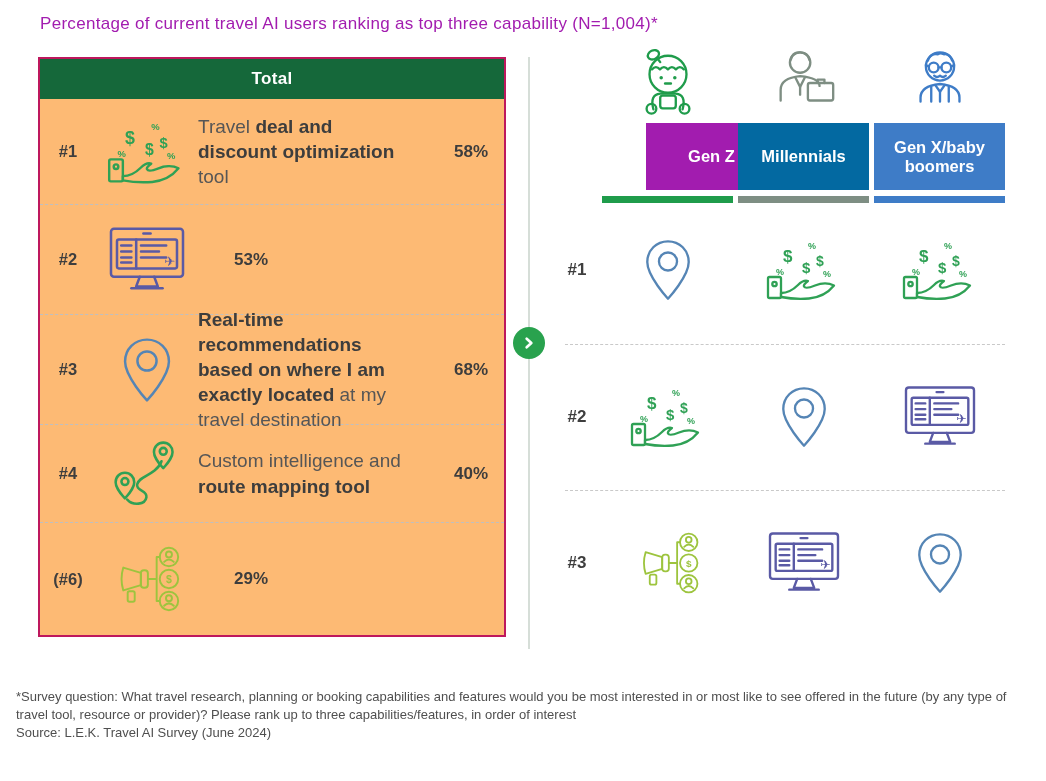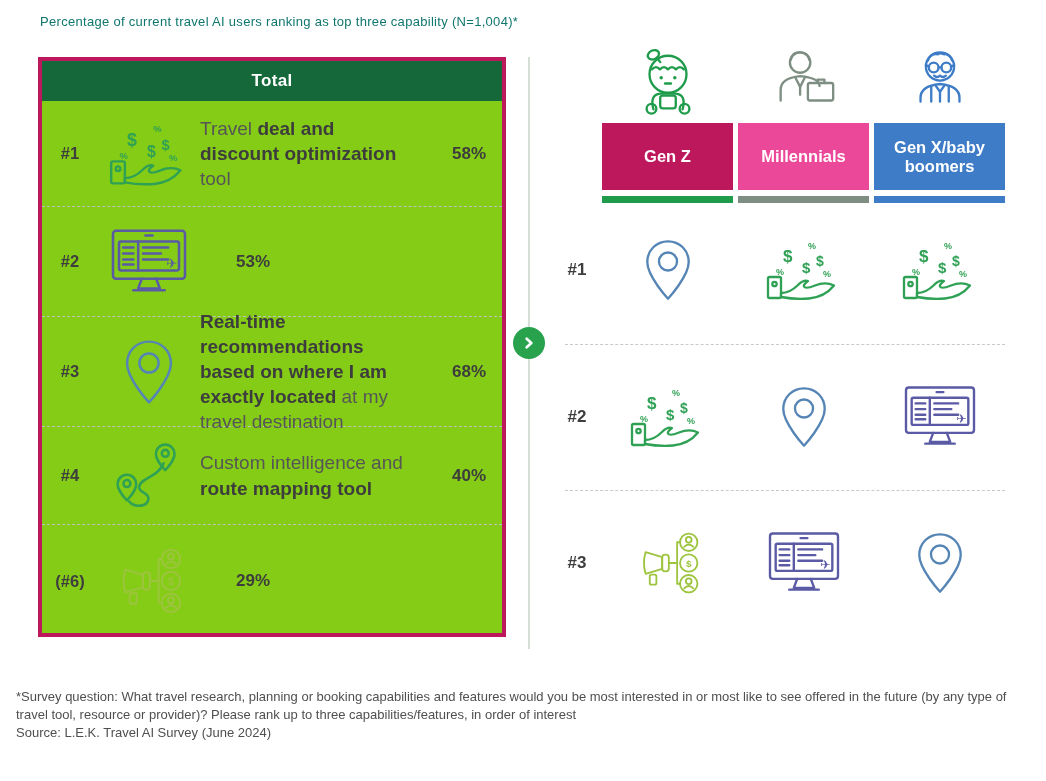--- a/index.html
+++ b/index.html
@@ -2,24 +2,24 @@
 <html><head>
 <meta charset="utf-8">
 <style>
   html,body{margin:0;padding:0;background:#fff;}
   body{font-family:"Liberation Sans",sans-serif;color:#4f4f4f;}
   .canvas{position:relative;width:1046px;height:781px;background:#fff;overflow:hidden;}
   svg text{font-family:"Liberation Sans",sans-serif;}
   .icn{display:block;}
 
   
-  .title{position:absolute;left:40px;top:14px;font-size:13px;letter-spacing:.3px;color:#0f766e;}
-
-  
-  .ttable{position:absolute;left:38px;top:57px;width:468px;height:580px;border:4px solid #be185d;box-sizing:border-box;background:#84cc16;}
+  .title{position:absolute;left:40px;top:14px;font-size:17px;letter-spacing:.3px;color:#a21caf;}
+
+  
+  .ttable{position:absolute;left:38px;top:57px;width:468px;height:580px;border:2px solid #be185d;box-sizing:border-box;background:#fdba74;}
   .thead{height:40px;background:#15683a;color:#fff;display:flex;align-items:center;justify-content:center;font-weight:bold;font-size:17px;letter-spacing:.3px;}
   .t-row{display:flex;align-items:center;box-sizing:border-box;}
   .t-row.sep{border-bottom:1.5px dashed #bfbfbf;}
   .t-row.h1{height:106px}.t-row.h2{height:110px}.t-row.h3{height:110px}.t-row.h4{height:98px}.t-row.h5{height:112px}
   .t-rank{width:56px;text-align:center;font-weight:bold;font-size:16.5px;color:#3e3e3e;flex:none;}
   .t-icon{width:102px;flex:none;display:flex;align-items:center;justify-content:center;}
   .t-icon .icn{width:84px;height:72px;}
   .t-desc{flex:1;font-size:19px;line-height:1.32;color:#565656;padding-right:4px;}
   .t-desc b{color:#3d3d3d;}
   .t-pct{width:70px;flex:none;text-align:right;padding-right:16px;box-sizing:content-box;font-weight:bold;font-size:17px;color:#3d3d3d;}
@@ -239,22 +239,22 @@
             <use href="#i-millennial" xlink:href="#i-millennial" width="100%" height="100%"></use>
           </svg>
         </div>
       <div class="p-cell c3" style="color: rgb(62, 124, 199);">
           <svg class="icn">
             <use href="#i-gen-x" xlink:href="#i-gen-x" width="100%" height="100%"></use>
           </svg>
         </div>
     </div>
 
-    <div class="g-box c1" style="background: #be185d;">Gen Z</div>
-    <div class="g-box c2" style="background: #ec4899;">Millennials</div>
+    <div class="g-box c1" style="background: #a21caf; margin-left: 44px;">Gen Z</div>
+    <div class="g-box c2" style="background: #0369a1;">Millennials</div>
     <div class="g-box c3" style="background: rgb(62, 124, 199);">Gen X/baby boomers</div>
 
     <div class="g-bar c1" style="background: rgb(31, 156, 75);"></div>
     <div class="g-bar c2" style="background: rgb(126, 142, 131);"></div>
     <div class="g-bar c3" style="background: rgb(62, 124, 199);"></div>
 
     <div class="g-row r1">
       <div class="g-rank">#1</div>
       <div class="g-cell c1" style="color: rgb(85, 133, 181);">
           <svg class="icn">

